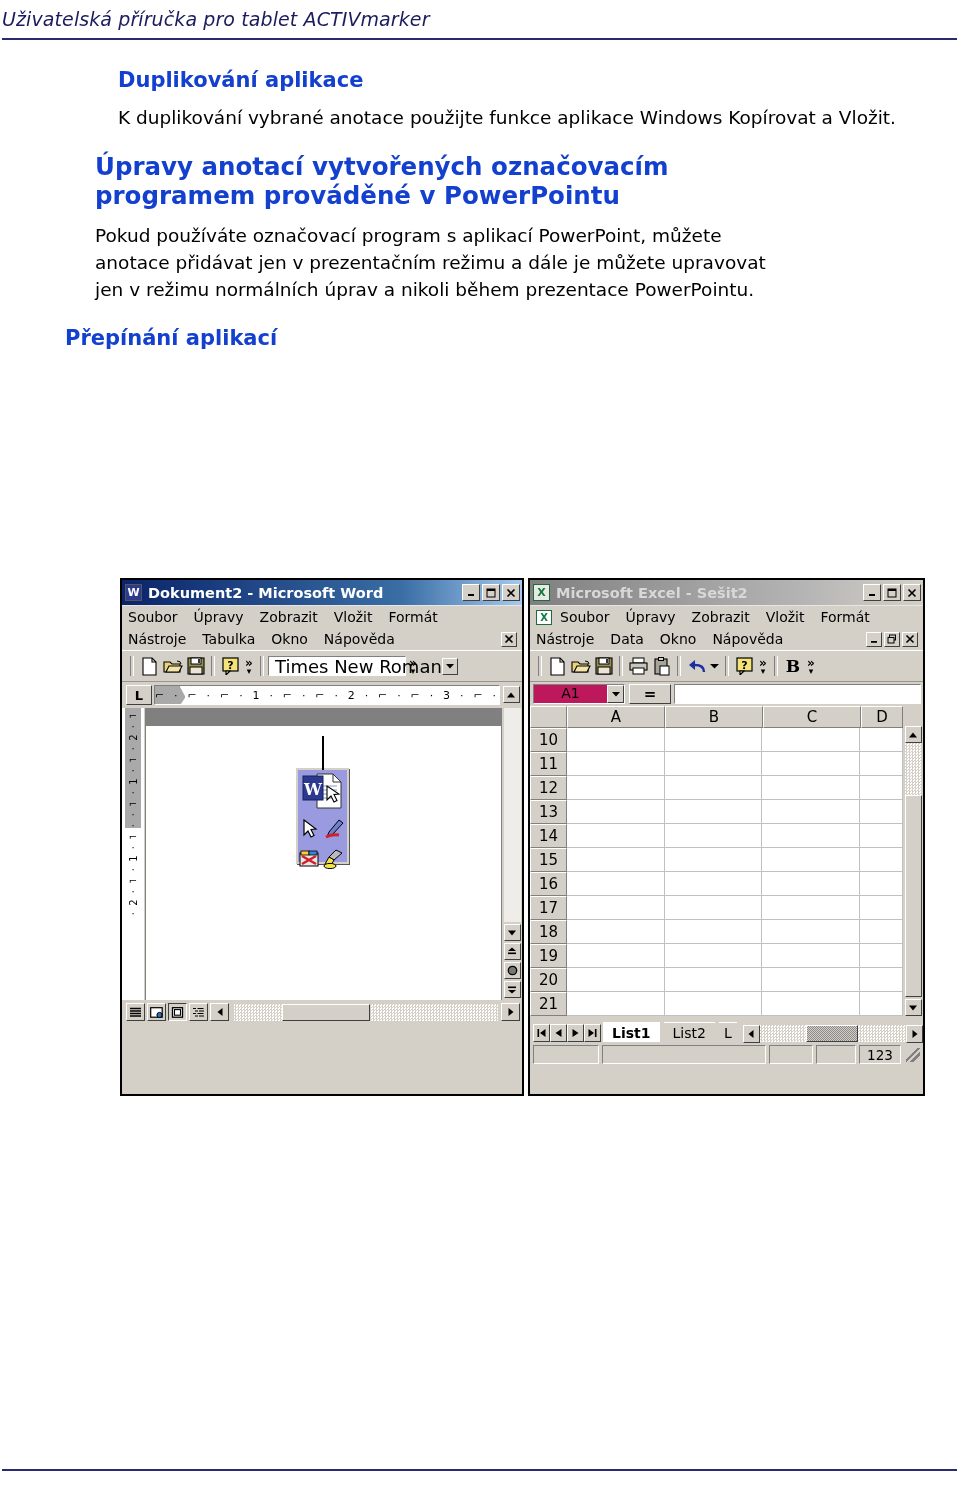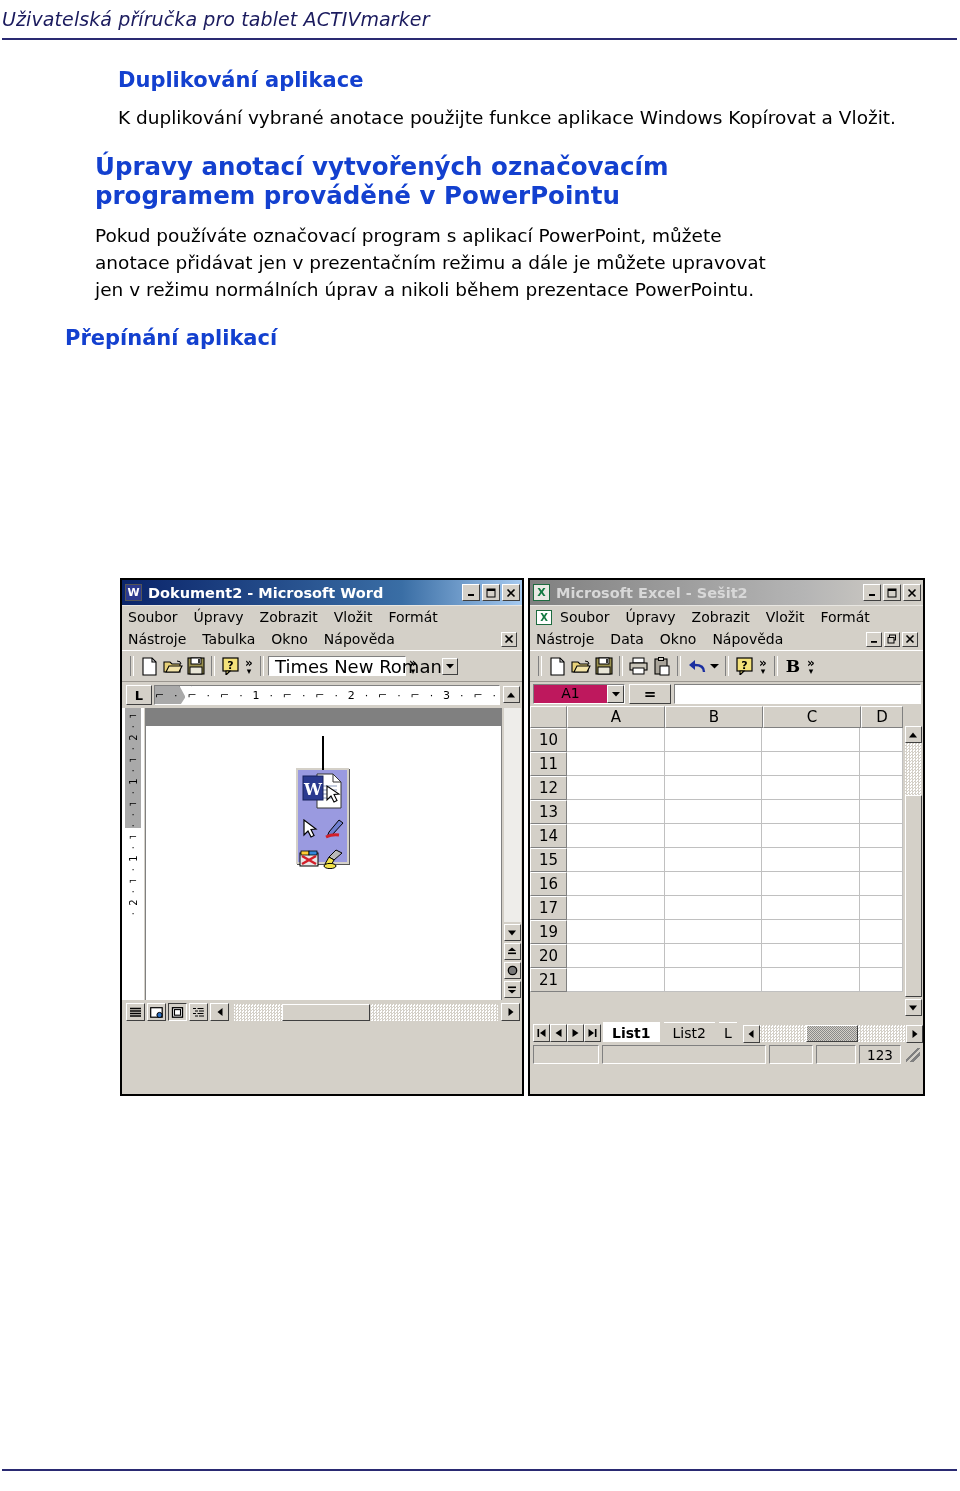--- a/index.html
+++ b/index.html
@@ -906,20 +906,27 @@
               <div class="gcell" style="flex: 0 0 42px;"></div>
             </div>
             <div class="grid-row">
               <div class="rowhead">17</div>
               <div class="gcell"></div>
               <div class="gcell"></div>
               <div class="gcell"></div>
               <div class="gcell" style="flex: 0 0 42px;"></div>
             </div>
             <div class="grid-row">
+              <div class="rowhead">18</div>
+              <div class="gcell"></div>
+              <div class="gcell"></div>
+              <div class="gcell"></div>
+              <div class="gcell" style="flex: 0 0 42px;"></div>
+            </div>
+            <div class="grid-row">
               <div class="rowhead">19</div>
               <div class="gcell"></div>
               <div class="gcell"></div>
               <div class="gcell"></div>
               <div class="gcell" style="flex: 0 0 42px;"></div>
             </div>
             <div class="grid-row">
               <div class="rowhead">20</div>
               <div class="gcell"></div>
               <div class="gcell"></div>

